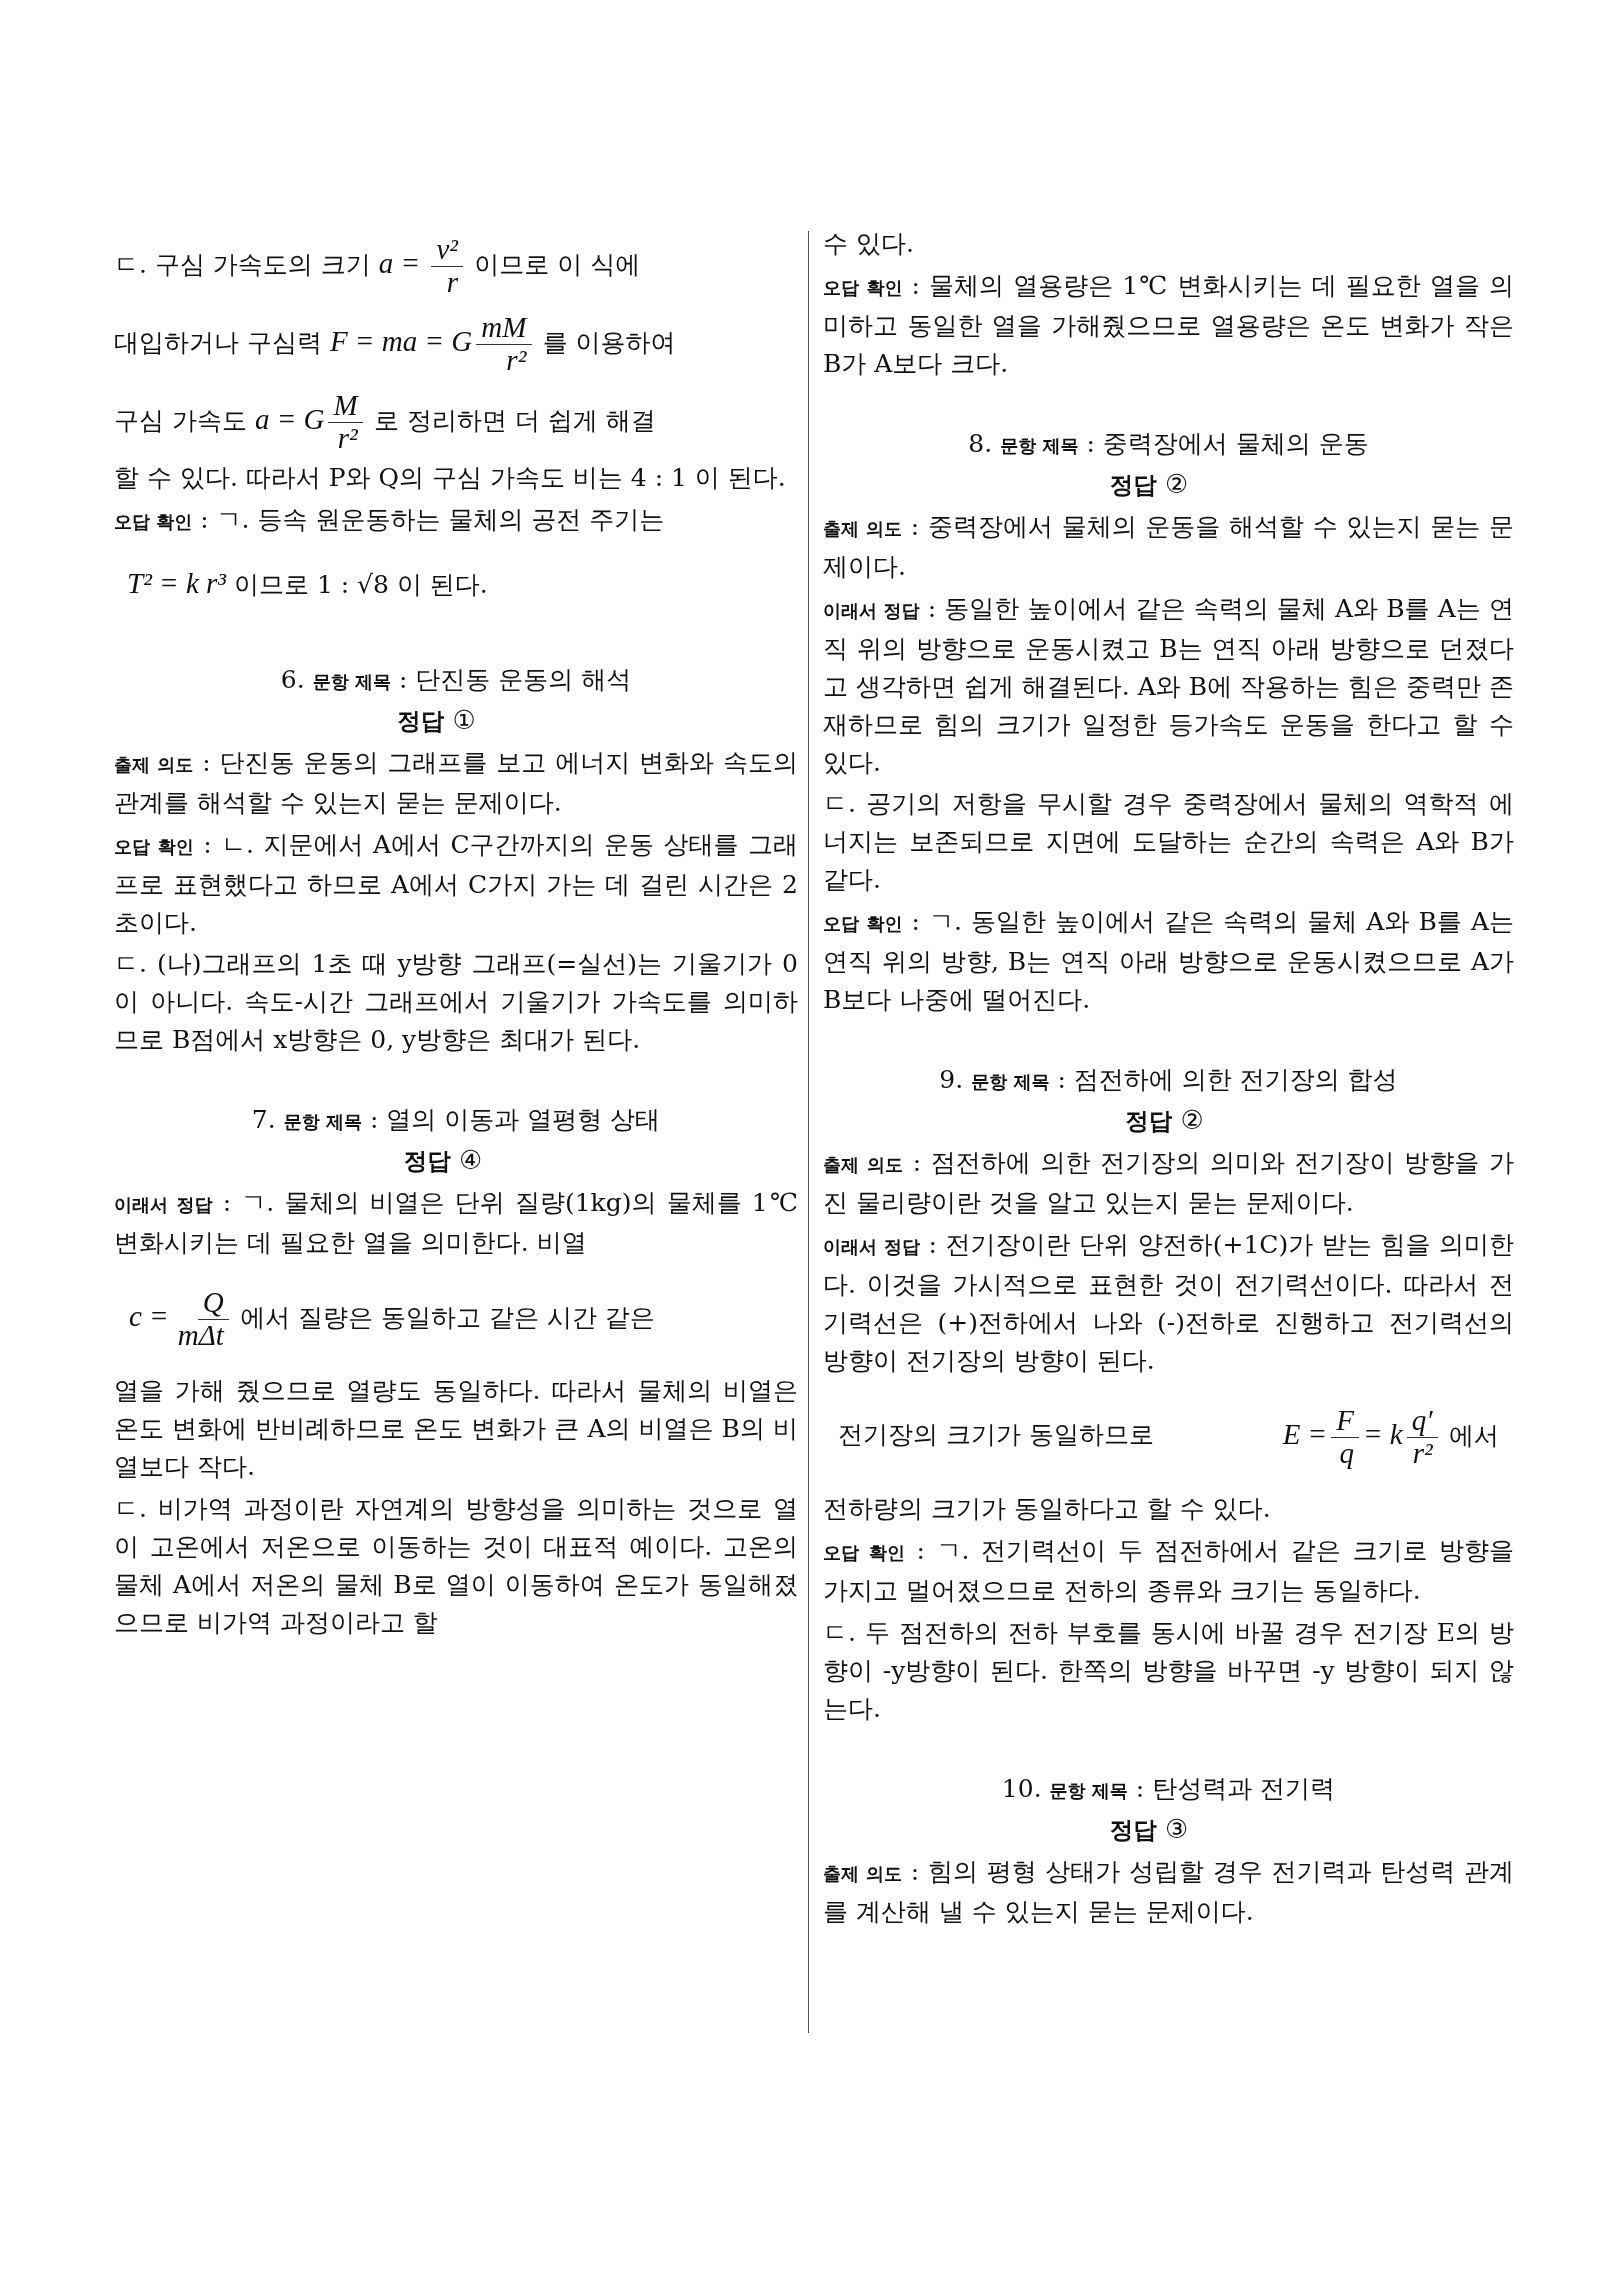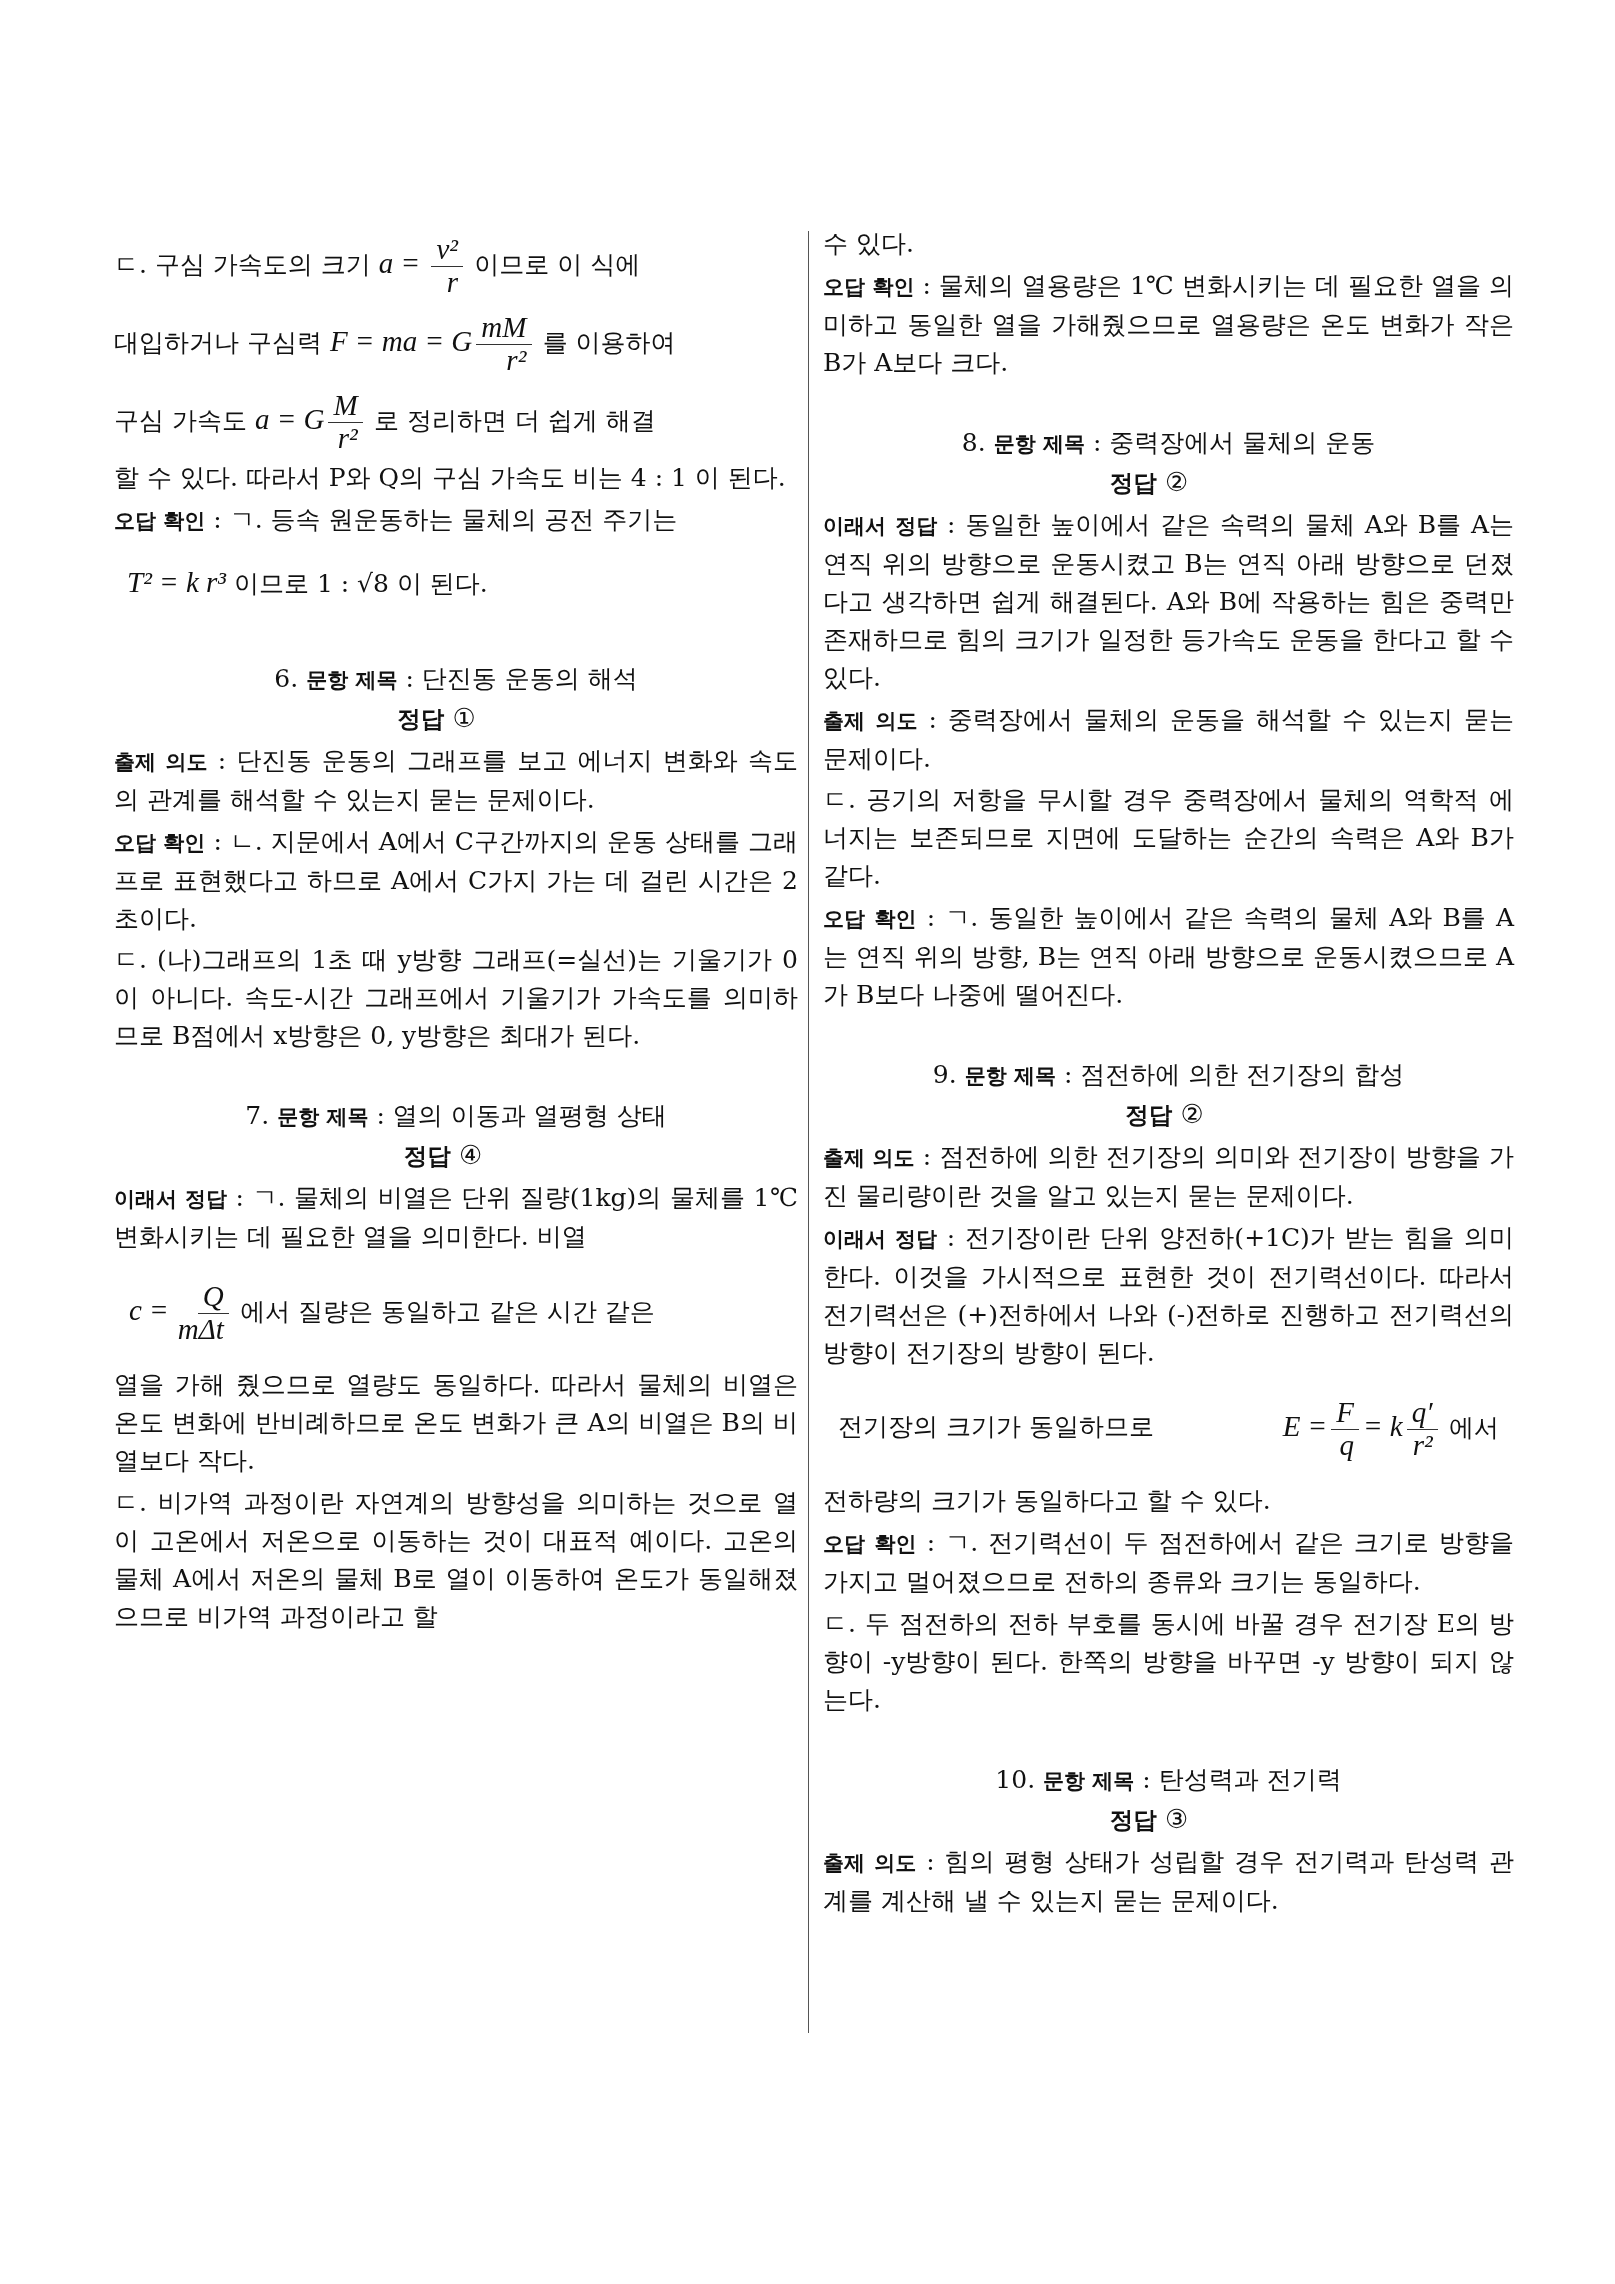--- a/index.html
+++ b/index.html
@@ -14,21 +14,21 @@
     font-size: 25px; line-height: 38px;
     text-align: justify;
   }
   .col-left { left: 114px; }
   .col-right { left: 823px; width: 691px; }
   .divider {
     position: absolute; left: 808px; top: 231px; width: 1.3px; height: 1802px;
     background: #555555;
   }
   p { margin: 0 0 3.9px 0; }
-  .b { font-family: "DejaVu Sans", "Liberation Sans", sans-serif; font-weight: bold; font-size: 21px; }
+  .b { font-family: "DejaVu Sans", "Liberation Sans", sans-serif; font-weight: bold; font-size: 18px; }
   .gap { height: 38px; }
   .item-title { display: flex; justify-content: space-between; align-items: center; margin: 0 0 3.9px 0; flex-direction: column; }
   .item-title .answer { font-family: "DejaVu Sans", "Liberation Sans", sans-serif; font-weight: bold; font-size: 23.5px; margin-right: 39px; white-space: nowrap; }
   .item-title .answer .mark { font-family: "DejaVu Sans", sans-serif; font-weight: normal; font-size: 26px; }
   .math { font-family: "Liberation Serif", "DejaVu Serif", serif; font-style: italic; font-size: 29px; white-space: nowrap; }
   .frac { display: inline-flex; flex-direction: column; align-items: flex-end; vertical-align: middle; margin: 0 3.9px; line-height: 1.1; }
   .frac .num { border-bottom: 1.3px solid #333; padding: 0 5.2px; }
   .frac .den { padding: 0 5.2px; }
   .eqline { line-height: 76px; margin: 0; }
   .eqline-tall { line-height: 78px; margin: 15px; }
@@ -139,22 +139,22 @@
       <div class="item-title">
         <span>
           <span>8.</span>
           <span class="b">문항 제목</span><span> : 중력장에서 물체의 운동</span>
         </span>
         <span class="answer" style="margin-right:39px;">
           <span>정답</span>
           <span class="mark">②</span>
         </span>
       </div>
+      <p><span class="b">출제 의도</span><span> : 중력장에서 물체의 운동을 해석할 수 있는지 묻는 문제이다.</span></p>
       <p><span class="b">이래서 정답</span><span> : 동일한 높이에서 같은 속력의 물체 A와 B를 A는 연직 위의 방향으로 운동시켰고 B는 연직 아래 방향으로 던졌다고 생각하면 쉽게 해결된다. A와 B에 작용하는 힘은 중력만 존재하므로 힘의 크기가 일정한 등가속도 운동을 한다고 할 수 있다.</span></p>
-      <p><span class="b">출제 의도</span><span> : 중력장에서 물체의 운동을 해석할 수 있는지 묻는 문제이다.</span></p>
       <p>ㄷ. 공기의 저항을 무시할 경우 중력장에서 물체의 역학적 에너지는 보존되므로 지면에 도달하는 순간의 속력은 A와 B가 같다.</p>
       <p><span class="b">오답 확인</span><span> : ㄱ. 동일한 높이에서 같은 속력의 물체 A와 B를 A는 연직 위의 방향, B는 연직 아래 방향으로 운동시켰으므로 A가 B보다 나중에 떨어진다.</span></p>
     </section>
 
     <div class="gap"></div>
 
     <section>
       <div class="item-title">
         <span>
           <span>9.</span>

